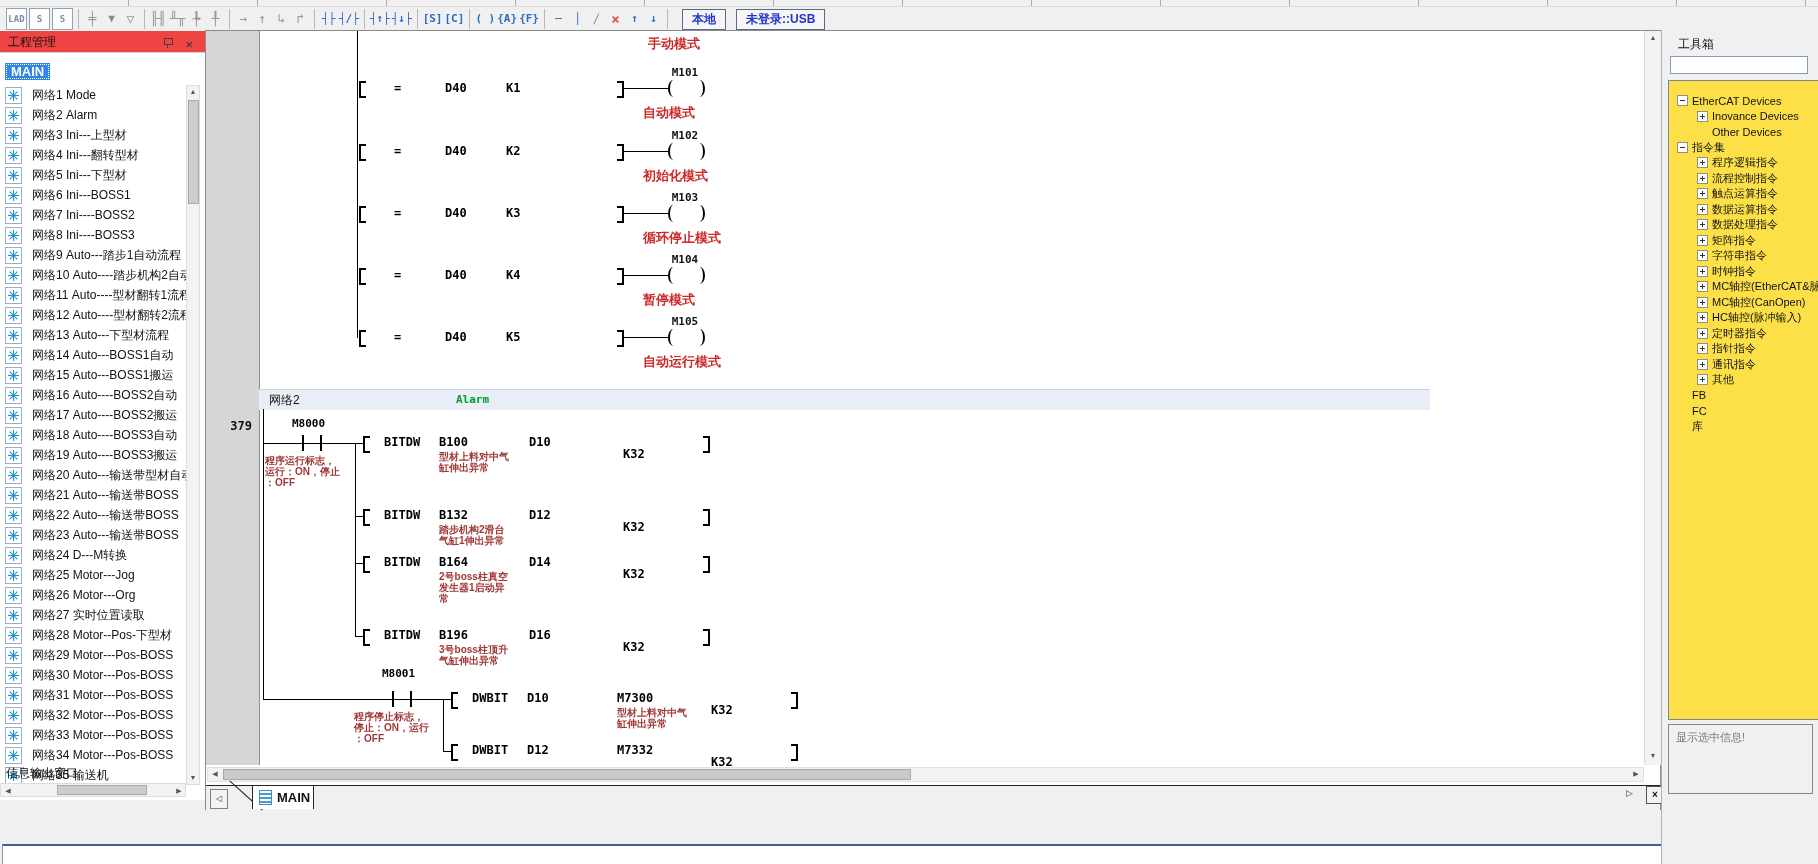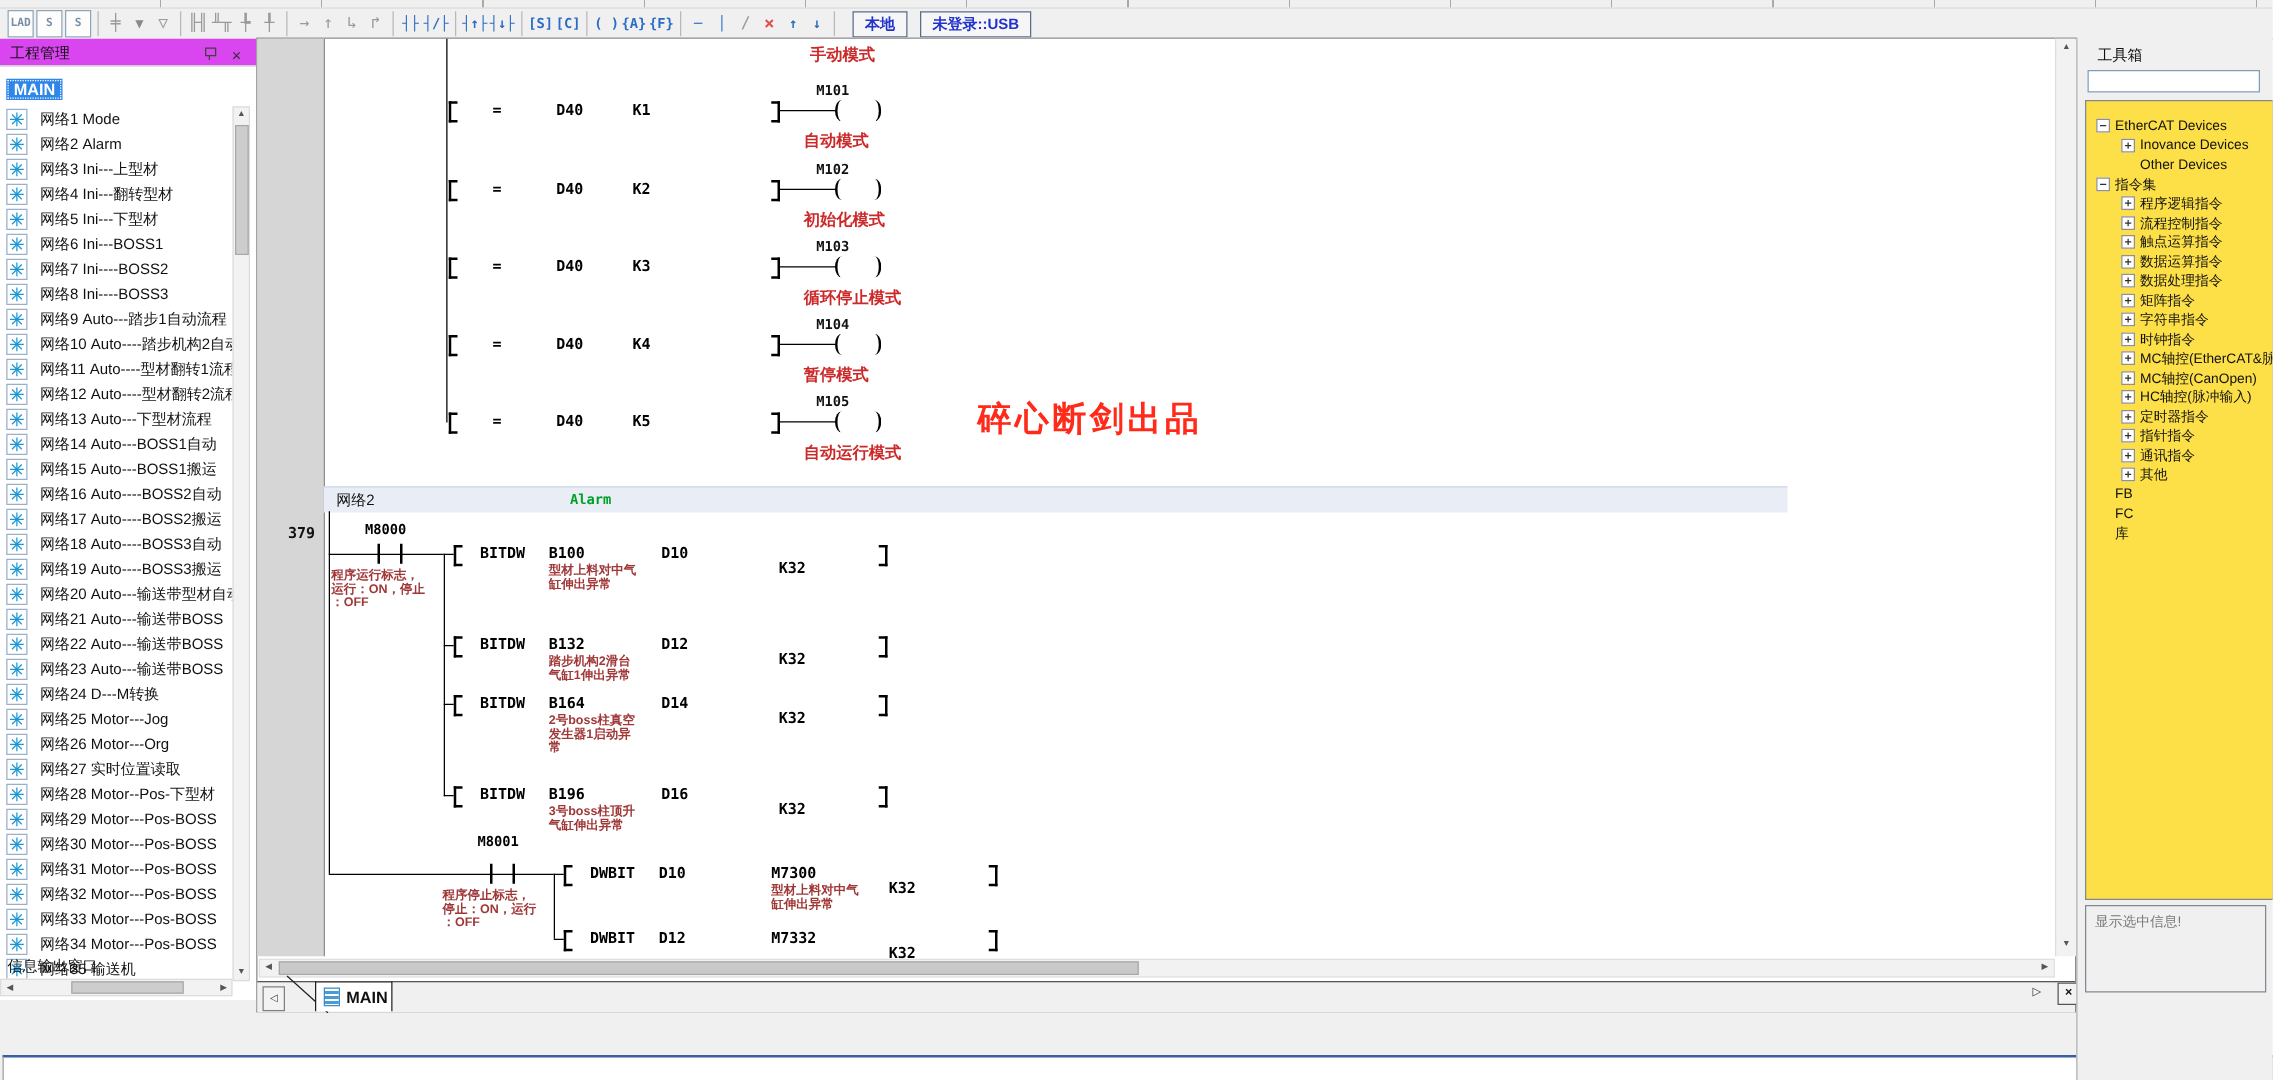--- a/index.html
+++ b/index.html
@@ -24,21 +24,21 @@
   .tb-icon[data-tone="blue"]{color:var(--c-toolbarBlue);font-weight:bold}
   .tb-icon[data-tone="red"]{color:#e05050;font-size:14px;font-weight:bold}
   .tb-icon[data-tone="sep"]{min-width:1px;width:1px;background:#b8b8b8;height:20px;
     margin:0 4px;font-size:0}
   .tb-btn{border:1px solid #5a6b8c;background:#f6f6f6;color:var(--c-buttonText);
     font-weight:bold;font-size:12px;padding:1px 9px;margin-left:10px;flex:none}
 
   
   .lpanel{position:absolute;left:0;top:31px;width:205px;height:769px;background:#fff;
     border-right:1px solid #9a9a9a}
-  .lpanel-head{position:absolute;left:0;top:0;width:100%;height:22px;background:#d946ef;
+  .lpanel-head{position:absolute;left:0;top:0;width:100%;height:22px;background:#ef4444;
     border-bottom:1px solid #d0d0d0;font-size:12px;line-height:22px;padding-left:8px;box-sizing:border-box}
   .pin{position:absolute;right:32px;top:7px;width:7px;height:5px;border:1px solid #404040}
   .pin::after{content:"";position:absolute;left:2px;top:5px;width:1px;height:4px;background:#404040}
   .lclose{position:absolute;right:12px;top:3px;font-size:13px;color:#333}
   .main-sel{position:absolute;left:5px;top:32px;padding:1px 6px;background:var(--c-selection);
     color:#fff;font-weight:bold;font-size:13px;outline:1px dotted #fff;outline-offset:-2px}
   .plist{position:absolute;left:0;top:54px;width:186px;height:698px;overflow:hidden}
   .pitem{height:20px;display:flex;align-items:center;padding-left:5px;white-space:nowrap;font-size:12px}
   .spark{width:15px;height:15px;border:1px solid #9ab0c8;background:#fff;position:relative;
     flex:none;margin-right:10px}
@@ -78,21 +78,21 @@
   .cmp-row:nth-of-type(3){top:174px}.cmp-row:nth-of-type(4){top:236px}
   .cmp-row:nth-of-type(5){top:298px}
   .cmp-row .sq-open{left:2px;top:1px}
   .cmp-row .op{left:37px;top:1px}
   .cmp-row .a{left:88px;top:1px}
   .cmp-row .b{left:149px;top:1px}
   .cmp-row .sq-close{left:260px;top:1px}
   .cmp-row .lnk{left:267px;top:8px;width:44px}
   .cmp-row .paren-l{left:311px;top:0}
   .cmp-row .paren-r{left:337px;top:0}
-  .cmp-row .coil-lab{left:296px;top:-14px;width:64px;}
+  .cmp-row .coil-lab{left:296px;top:-14px;width:64px;text-align:center}
   .cmp-row .rlabel{left:286px;top:24px}
   .bitdw-row{left:149px;width:520px}
   .bitdw-row:nth-of-type(1){top:402px}.bitdw-row:nth-of-type(2){top:475px}
   .bitdw-row:nth-of-type(3){top:522px}.bitdw-row:nth-of-type(4){top:595px}
   .dwbit-row{left:237px;width:520px}
   .dwbit-row:nth-of-type(1){top:658px}.dwbit-row:nth-of-type(2){top:710px}
   .irow .stb{left:0;top:10px;width:8px}
   .irow .sq-open{left:8px;top:3px}
   .irow .op{left:29px;top:2px}
   .irow .a{left:84px;top:2px}
@@ -597,21 +597,20 @@
         <span class="dev a">D40</span>
         <span class="dev b">K5</span>
         <i class="sq-close"></i>
         <i class="hline lnk"></i>
         <i class="paren-l"></i>
         <i class="paren-r"></i>
         <span class="coil-lab">M105</span>
         <span class="rlabel">自动运行模式</span>
       </div>
     </div>
-  <div class="watermark">碎心断剑出品</div>
 
   <div class="netband">
     <span class="nlabel">网络2</span>
     <span class="ntitle">Alarm</span>
   </div>
 
   <i class="vline" style="left:57px;top:378px;height:290px"></i>
   <i class="hline" style="left:57px;top:412px;width:92px"></i>
   <i class="cbar" style="left:96px;top:404px;height:16px"></i>
   <i class="cbar" style="left:114px;top:404px;height:16px"></i>

